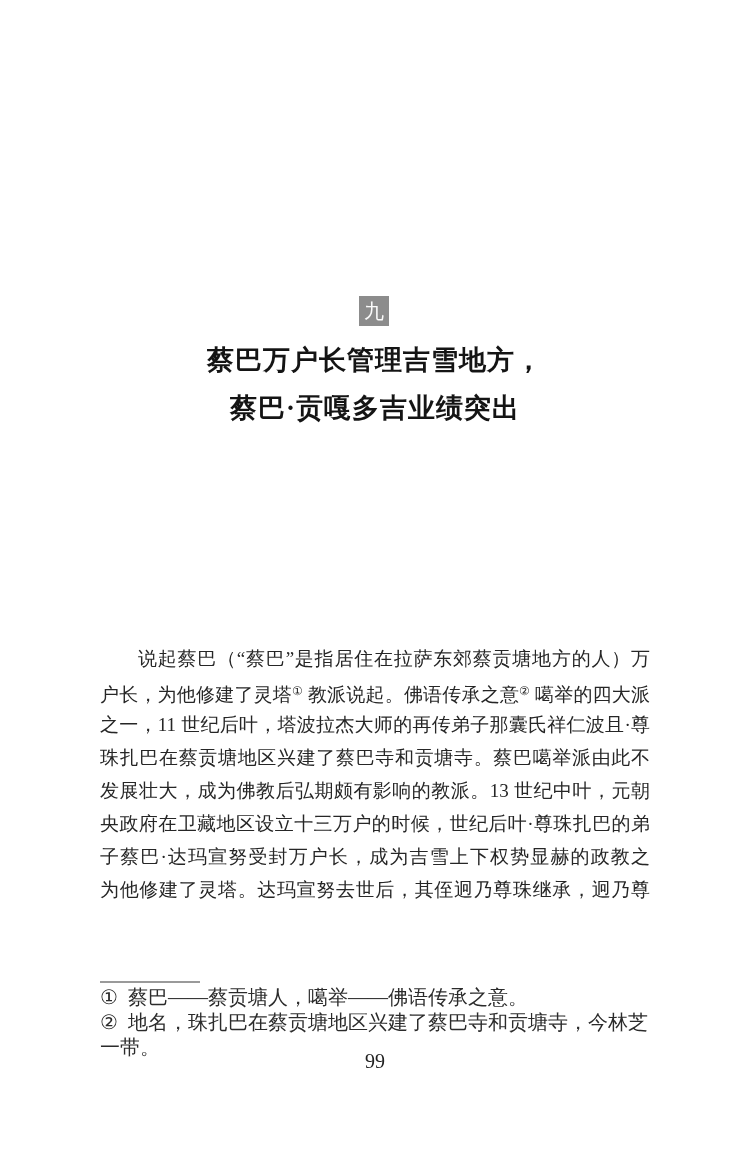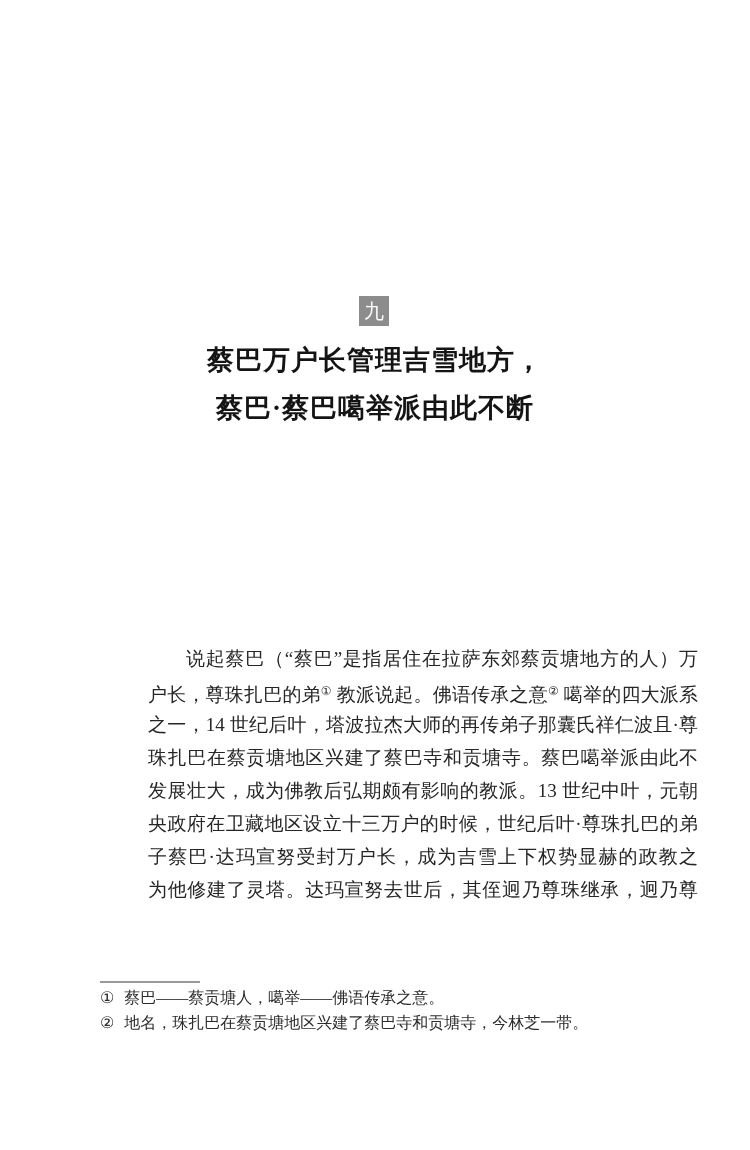--- a/index.html
+++ b/index.html
@@ -38,21 +38,20 @@
     color: #141414;
     letter-spacing: 1px;
   }
   .body-block {
     position: absolute;
     left: 100px;
     top: 642px;
     width: 550px;
     font-size: 19px;
     color: #262626;
-    margin-left: 48px;
   }
   .body-line {
     height: 33px;
     line-height: 33px;
     text-align: justify;
     text-align-last: justify;
     word-break: break-all;
     overflow: hidden;
     font-feature-settings: "halt" 1;
   }
@@ -67,21 +66,21 @@
     top: 981px;
     width: 100px;
     height: 0;
     border-top: 2px solid #9a9a9a;
   }
   .footnotes {
     position: absolute;
     left: 100px;
     top: 985px;
     width: 560px;
-    font-size: 16px;
+    font-size: 20px;
     color: #2b2b2b;
   }
   .fn-line { line-height: 25px; }
   .fn-marker { margin-right: 10px; }
   .page-number {
     position: absolute;
     top: 1050px;
     left: 0;
     width: 750px;
     text-align: center;
@@ -93,35 +92,36 @@
 <body>
 
 <div class="page">
 
   <div class="chapter-box">
     <span>九</span>
   </div>
 
   <div class="title-block">
     <div>蔡巴万户长管理吉雪地方，</div>
-    <div>蔡巴·蔡巴噶举派由此不断</div>
+    <div>蔡巴·贡嘎多吉业绩突出</div>
   </div>
 
   <div class="body-block">
     <div class="body-line first"><span>说起蔡巴（“蔡巴”是指居住在拉萨东郊蔡贡塘地方的人）万</span></div>
-    <div class="body-line"><span>户长，尊珠扎巴的弟</span><span class="sup">①</span><span> 教派说起。佛语传承之意</span><span class="sup">②</span><span> 噶举的四大派系</span></div>
-    <div class="body-line"><span>之一，14 世纪后叶，塔波拉杰大师的再传弟子那囊氏祥仁波且·尊</span></div>
+    <div class="body-line"><span>户长，为他修建了灵塔</span><span class="sup">①</span><span> 教派说起。佛语传承之意</span><span class="sup">②</span><span> 噶举的四大派系</span></div>
+    <div class="body-line"><span>之一，11 世纪后叶，塔波拉杰大师的再传弟子那囊氏祥仁波且·尊</span></div>
     <div class="body-line"><span>珠扎巴在蔡贡塘地区兴建了蔡巴寺和贡塘寺。蔡巴噶举派由此不断</span></div>
     <div class="body-line"><span>发展壮大，成为佛教后弘期颇有影响的教派。13 世纪中叶，元朝中</span></div>
     <div class="body-line"><span>央政府在卫藏地区设立十三万户的时候，世纪后叶·尊珠扎巴的弟</span></div>
     <div class="body-line"><span>子蔡巴·达玛宣努受封万户长，成为吉雪上下权势显赫的政教之主。</span></div>
     <div class="body-line"><span>为他修建了灵塔。达玛宣努去世后，其侄迥乃尊珠继承，迥乃尊珠</span></div>
   </div>
 
   <div class="fn-divider"></div>
 
   <div class="footnotes">
     <div class="fn-line"><span class="fn-marker">①</span><span>蔡巴——蔡贡塘人，噶举——佛语传承之意。</span></div>
     <div class="fn-line"><span class="fn-marker">②</span><span>地名，珠扎巴在蔡贡塘地区兴建了蔡巴寺和贡塘寺，今林芝一带。</span></div>
   </div>
 
+  <div class="page-number">99</div>
 
 </div>
 
 </body></html>

